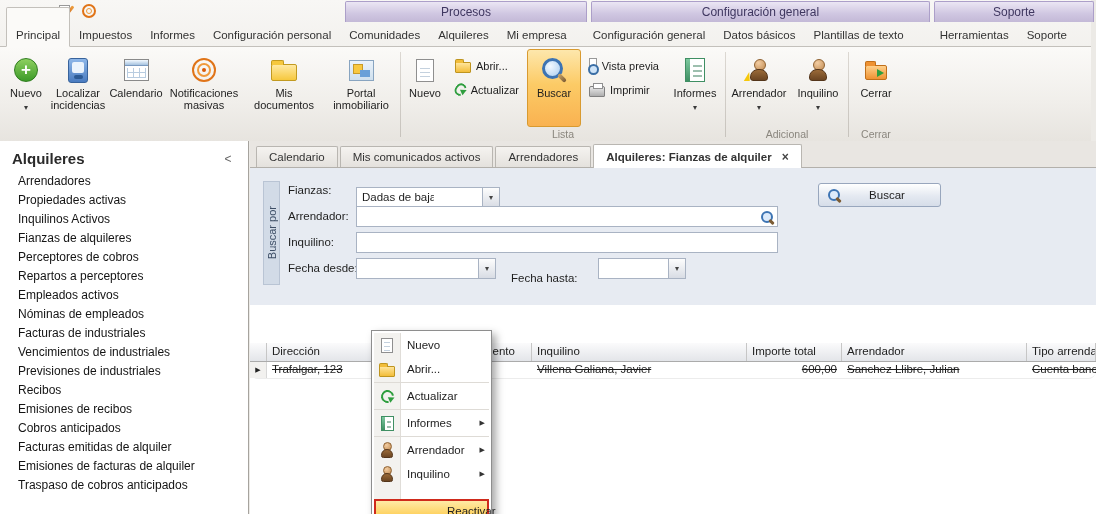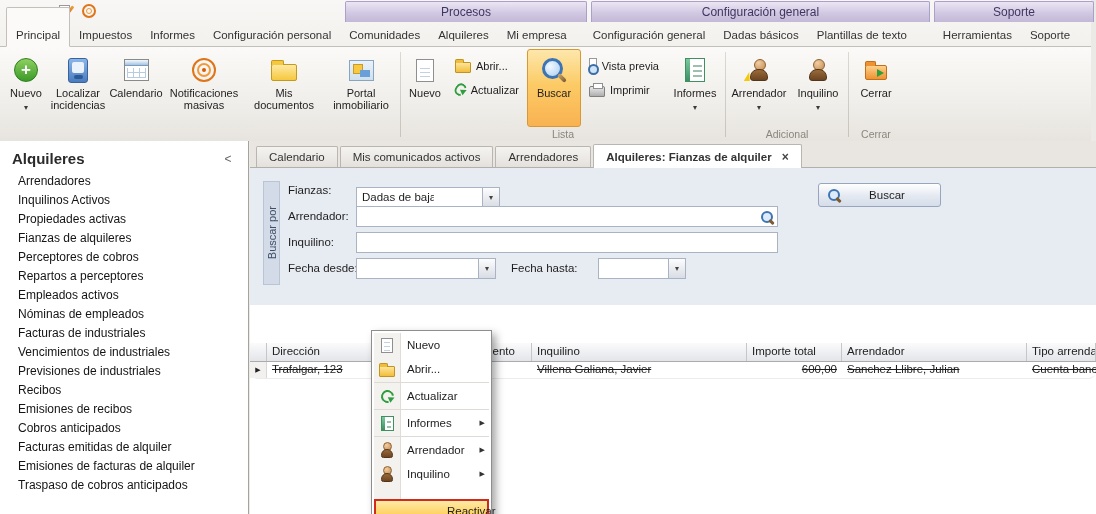--- a/index.html
+++ b/index.html
@@ -245,21 +245,21 @@
 
     <div class="rtabs">
       <span class="rtab active">Principal</span>
       <span class="rtab">Impuestos</span>
       <span class="rtab">Informes</span>
       <span class="rtab">Configuración personal</span>
       <span class="rtab">Comunidades</span>
       <span class="rtab">Alquileres</span>
       <span class="rtab">Mi empresa</span>
       <span class="rtab sp8">Configuración general</span>
-      <span class="rtab">Dadas básicos</span>
+      <span class="rtab">Datos básicos</span>
       <span class="rtab">Plantillas de texto</span>
       <span class="rtab sp18">Herramientas</span>
       <span class="rtab">Soporte</span>
     </div>
 
     <div class="rbody">
 
       <div class="rgroup">
         <div class="btns">
           <div class="bbtn" style="width:44px">
@@ -391,22 +391,22 @@
     </div>
   </div>
 
   <div class="sidebar">
     <div class="sb-head">
       <span class="sb-title">Alquileres</span>
       <span class="sb-collapse">&lt;</span>
     </div>
     <div>
       <div class="sb-item">Arrendadores</div>
+      <div class="sb-item">Propiedades activas</div>
       <div class="sb-item">Inquilinos Activos</div>
-      <div class="sb-item">Propiedades activas</div>
       <div class="sb-item">Fianzas de alquileres</div>
       <div class="sb-item">Perceptores de cobros</div>
       <div class="sb-item">Repartos a perceptores</div>
       <div class="sb-item">Empleados activos</div>
       <div class="sb-item">Nóminas de empleados</div>
       <div class="sb-item">Facturas de industriales</div>
       <div class="sb-item">Vencimientos de industriales</div>
       <div class="sb-item">Previsiones de industriales</div>
       <div class="sb-item">Recibos</div>
       <div class="sb-item">Emisiones de recibos</div>
@@ -451,21 +451,21 @@
       <span class="flabel" style="left:38px; top:64px;">Inquilino:</span>
       <div class="tinput plain" style="left:106px; top:64px; width:422px;">
         <input value="" style="">
       </div>
 
       <span class="flabel" style="left:38px; top:90px;">Fecha desde:</span>
       <div class="combo" style="left:106px; top:90px; width:140px;">
         <span class="val"></span>
         <span class="db"></span>
       </div>
-      <span class="flabel" style="left:261px; top:90px;">Fecha hasta:</span>
+      <span class="flabel" style="left:261px; top:100px;">Fecha hasta:</span>
       <div class="combo" style="left:348px; top:90px; width:88px;">
         <span class="val"></span>
         <span class="db"></span>
       </div>
 
       <div class="buscar-btn">
         <span class="ic mag-s"></span>
         <span class="cap">Buscar</span>
       </div>
     </div>

